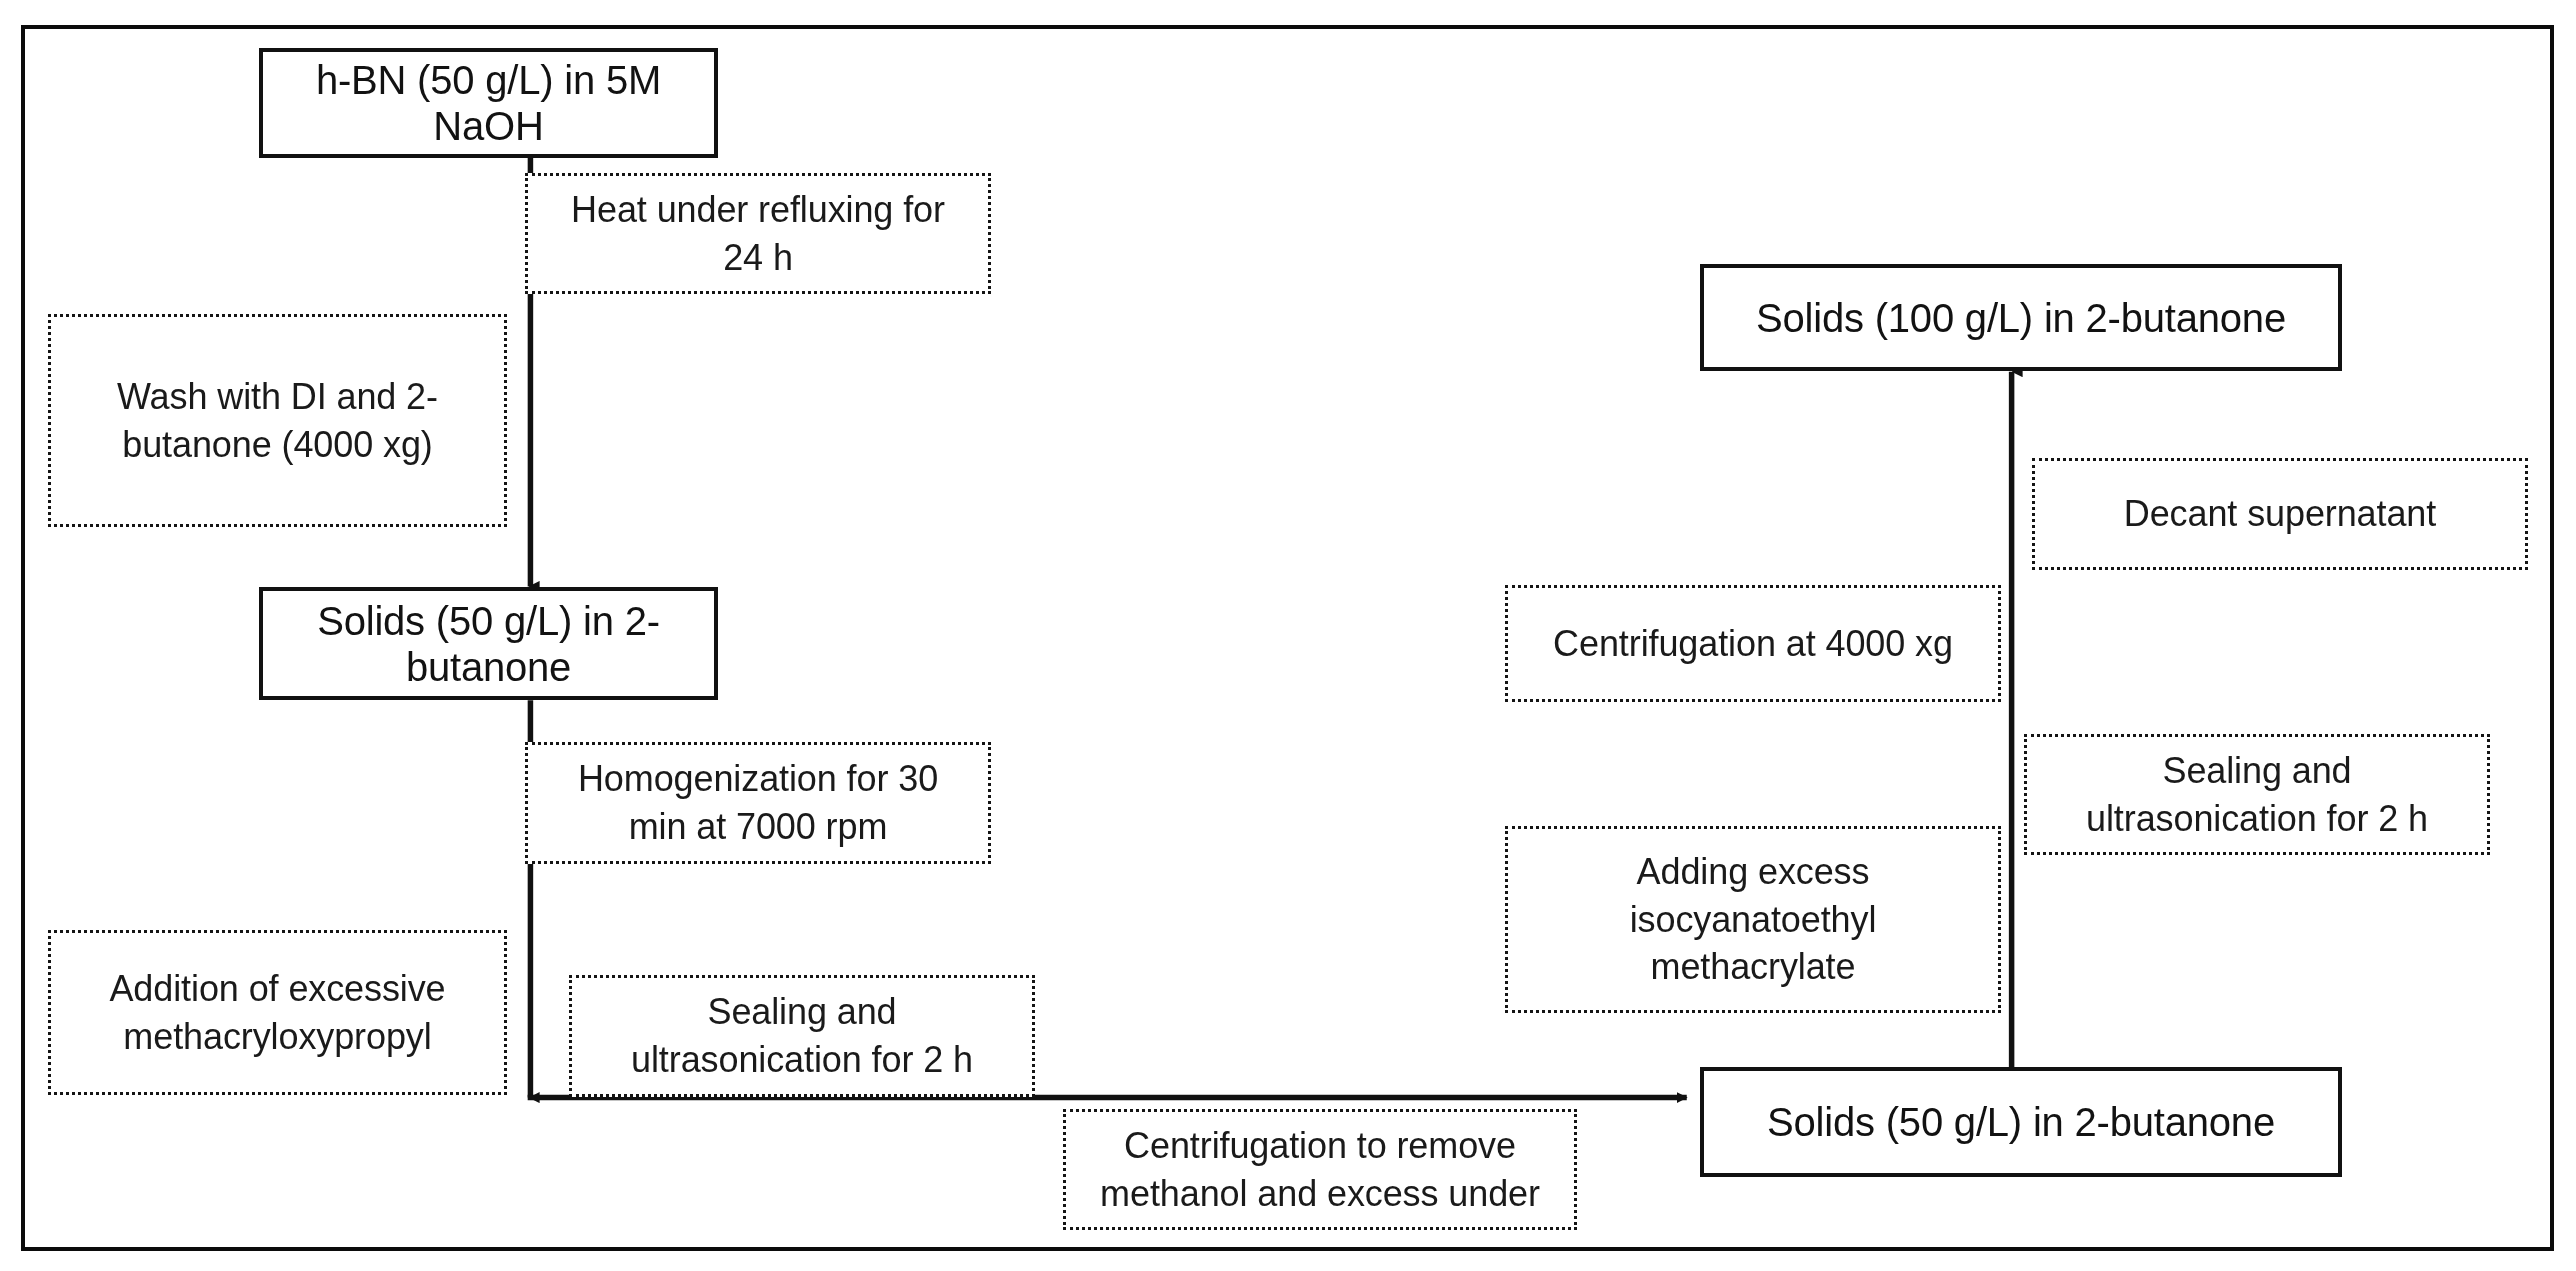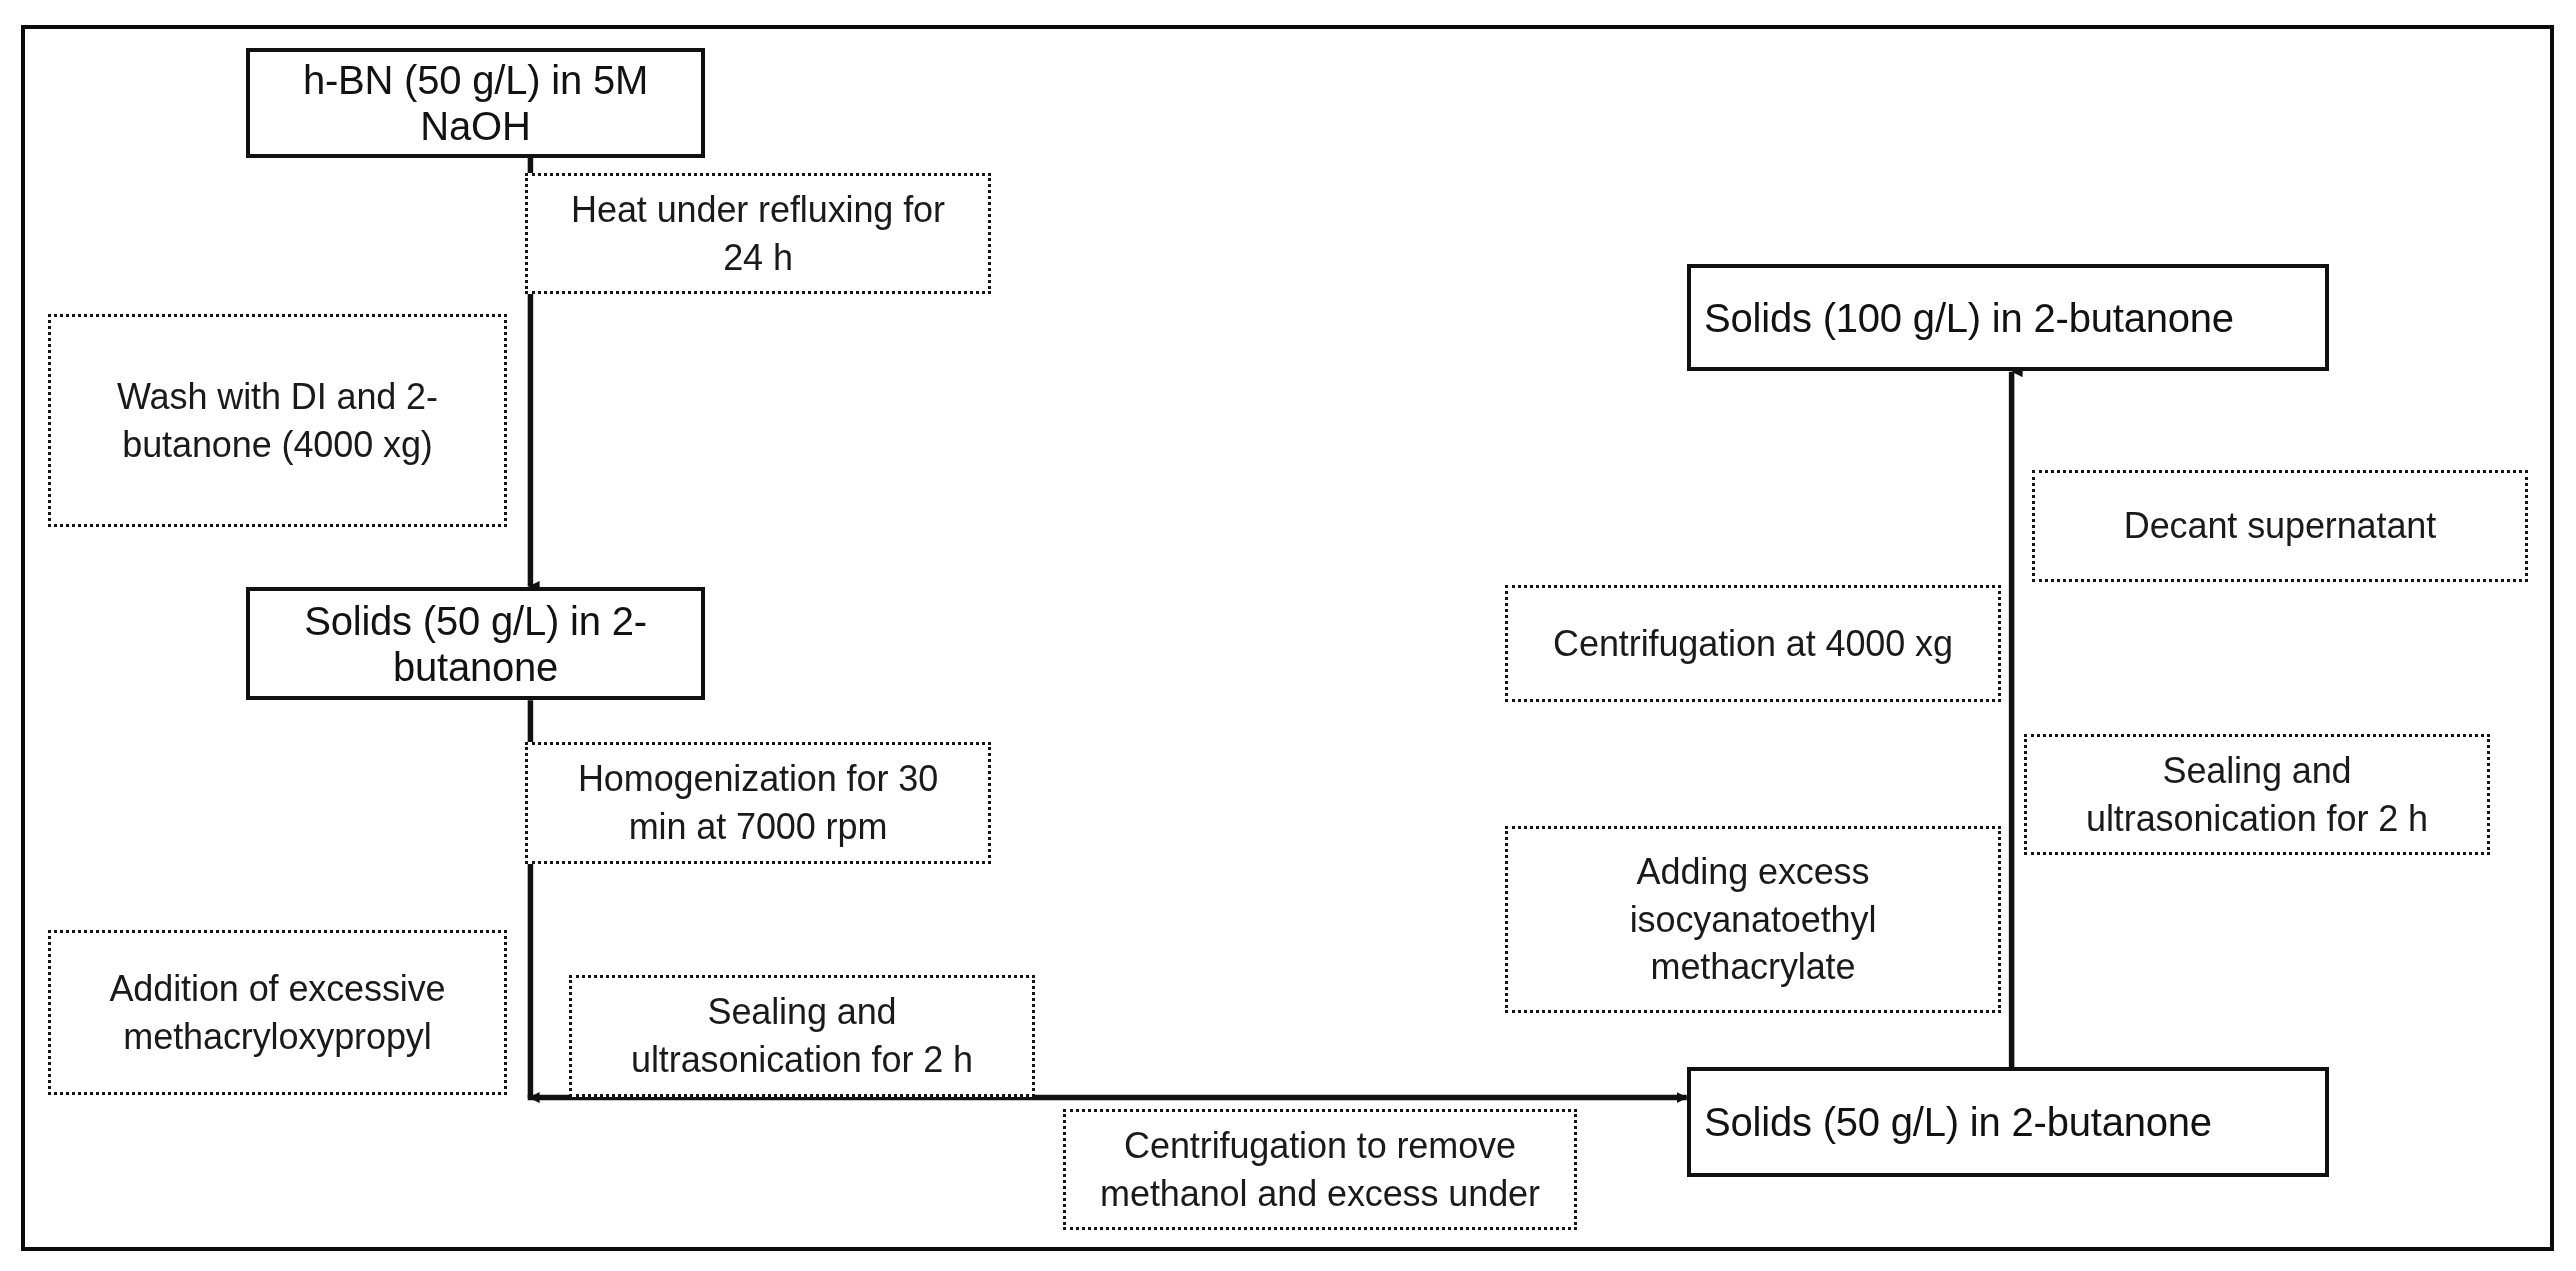--- a/index.html
+++ b/index.html
@@ -29,26 +29,28 @@
     background: #ffffff;
   }
   
   .node {
     position: absolute;
     border: 4.6px solid #111111;
     box-sizing: border-box;
     background: #ffffff;
     display: flex;
     align-items: center;
+    justify-content: center;
     text-align: center;
     font-size: 40px;
     color: #121212;
     line-height: 1.15;
     padding: 0 13px;
     letter-spacing: -0.2px;
+    margin-left: 13px;
   }
   
   .note {
     position: absolute;
     border: 3.7px dotted #141414;
     box-sizing: border-box;
     background: #ffffff;
     display: flex;
     align-items: center;
     justify-content: center;
@@ -168,18 +170,18 @@
     <span>
       <span>Sealing and</span>
       <span>ultrasonication for 2 h</span>
     </span>
   </div>
 
   <div class="note" style="left:1505px; top:585px; width:496px; height:117px;">
     <span>Centrifugation at 4000 xg</span>
   </div>
 
-  <div class="note" style="left:2032px; top:470px; width:496px; height:112px;">
+  <div class="note" style="left:2032px; top:458px; width:496px; height:112px;">
     <span>Decant supernatant</span>
   </div>
 
 </div>
 
 
 </body></html>

